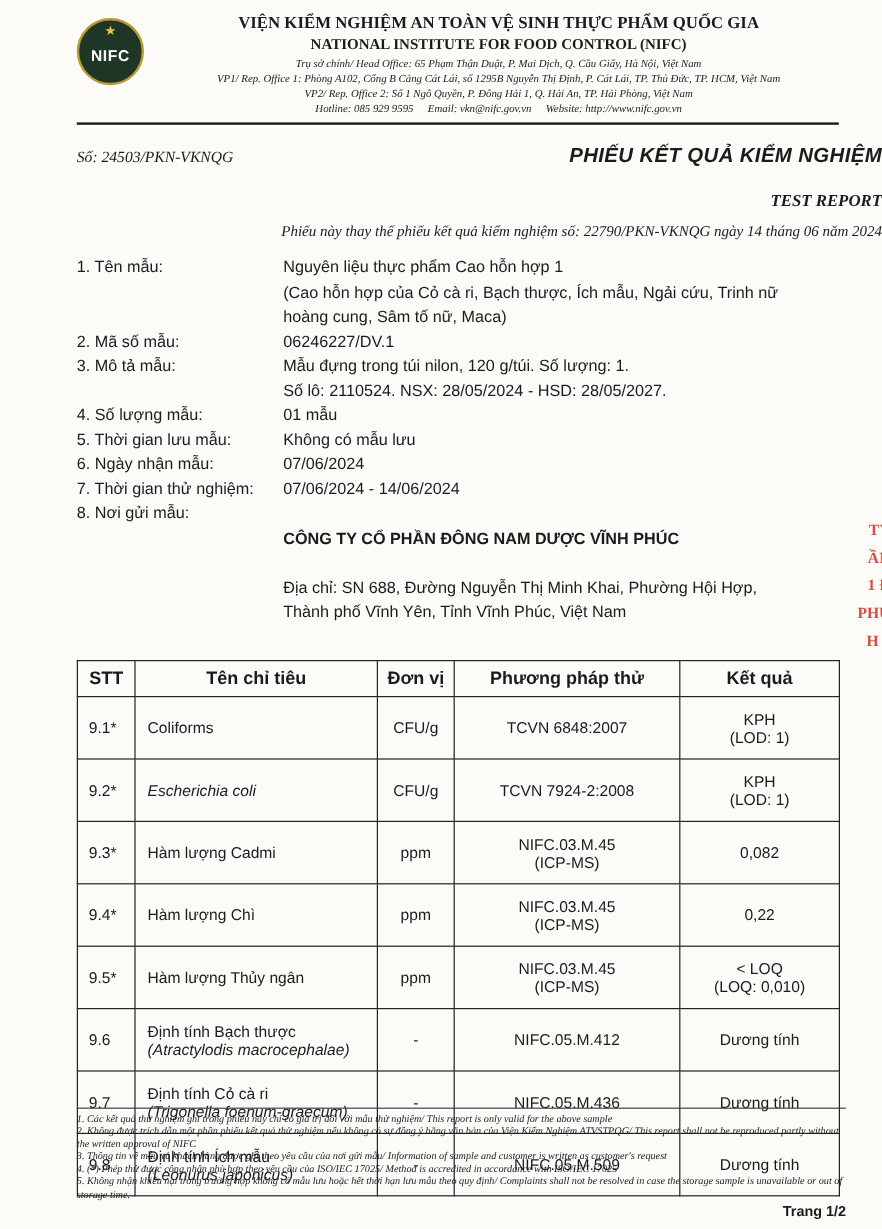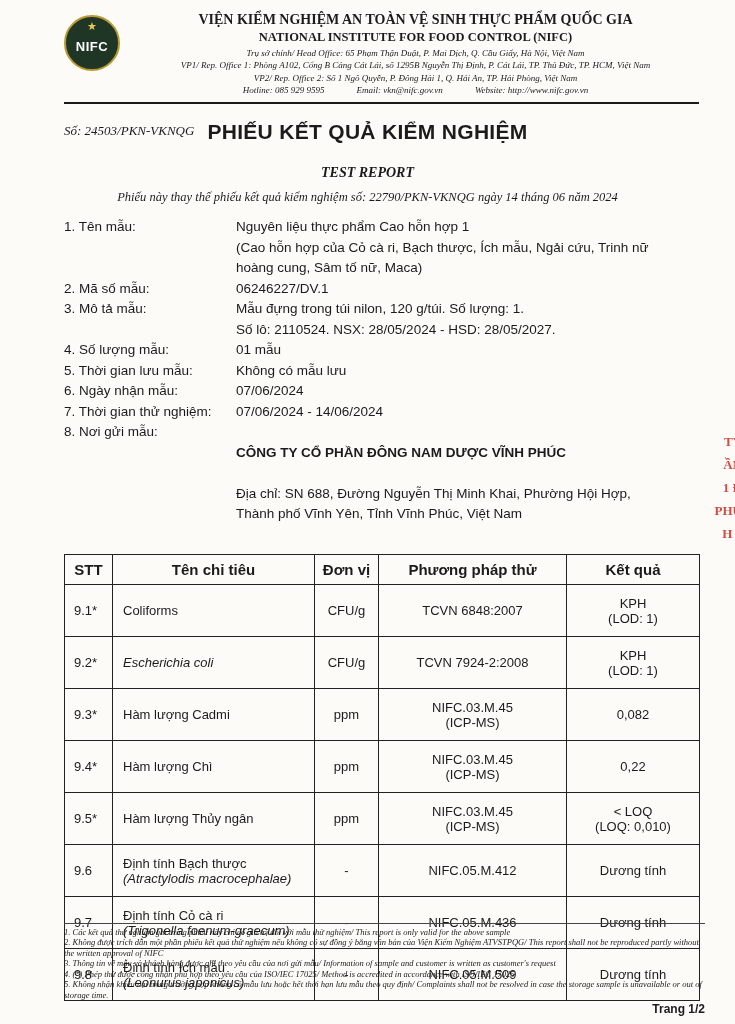--- a/index.html
+++ b/index.html
@@ -25,27 +25,27 @@
     border: 2px solid #b89a33;
     position: relative;
     margin-top: 3px;
   }
   .logo-star { position: absolute; top: 4px; left: 50%; transform: translateX(-50%); color: #e7c84c; font-size: 11px; line-height: 1; }
   .logo-text { position: absolute; top: 56%; left: 50%; transform: translate(-50%,-50%); color: #fff; font-weight: bold; font-size: 13px; letter-spacing: .5px; }
   .header-text { flex: 1; text-align: center; font-family: "Liberation Serif", serif; }
   .org-vi { font-weight: bold; font-size: 14px; }
   .org-en { font-weight: bold; font-size: 12.5px; margin-top: 2px; }
   .addr { font-style: italic; font-size: 9px; margin-top: 2.5px; }
-  .contact { font-style: italic; font-size: 9px; margin-top: 2.5px; display: flex; justify-content: center; gap: 32px; }
+  .contact { font-style: italic; font-size: 9px; margin-top: 2.5px; display: flex; justify-content: center; gap: 12px; }
   .rule { margin: 3px 36px 0 64px; border-top: 2px solid #1b1b1b; }
 
   
-  .title-block { position: relative; margin-top: 16px; text-align: center; }
+  .title-block { position: relative; margin-top: 16px; text-align: right; }
   .doc-number { position: absolute; left: 64px; top: 3px; font-family: "Liberation Serif", serif; font-style: italic; font-size: 13px; }
-  .title { font-size: 21px; font-weight: bold; letter-spacing: .3px; }
+  .title { font-size: 17px; font-weight: bold; letter-spacing: .3px; font-style: italic; }
   .subtitle { font-family: "Liberation Serif", serif; font-style: italic; font-weight: bold; font-size: 14px; margin-top: 21px; }
   .replace-note { font-family: "Liberation Serif", serif; font-style: italic; font-size: 12.5px; margin-top: 9px; }
 
   
   .fields { margin: 12px 36px 0 64px; font-size: 13.5px; line-height: 20.5px; }
   .field { display: flex; }
   .flabel { width: 172px; min-width: 172px; }
   .fvalue { flex: 1; white-space: pre-line; }
   .bold { font-weight: bold; }
   .pre { white-space: pre-line; }

